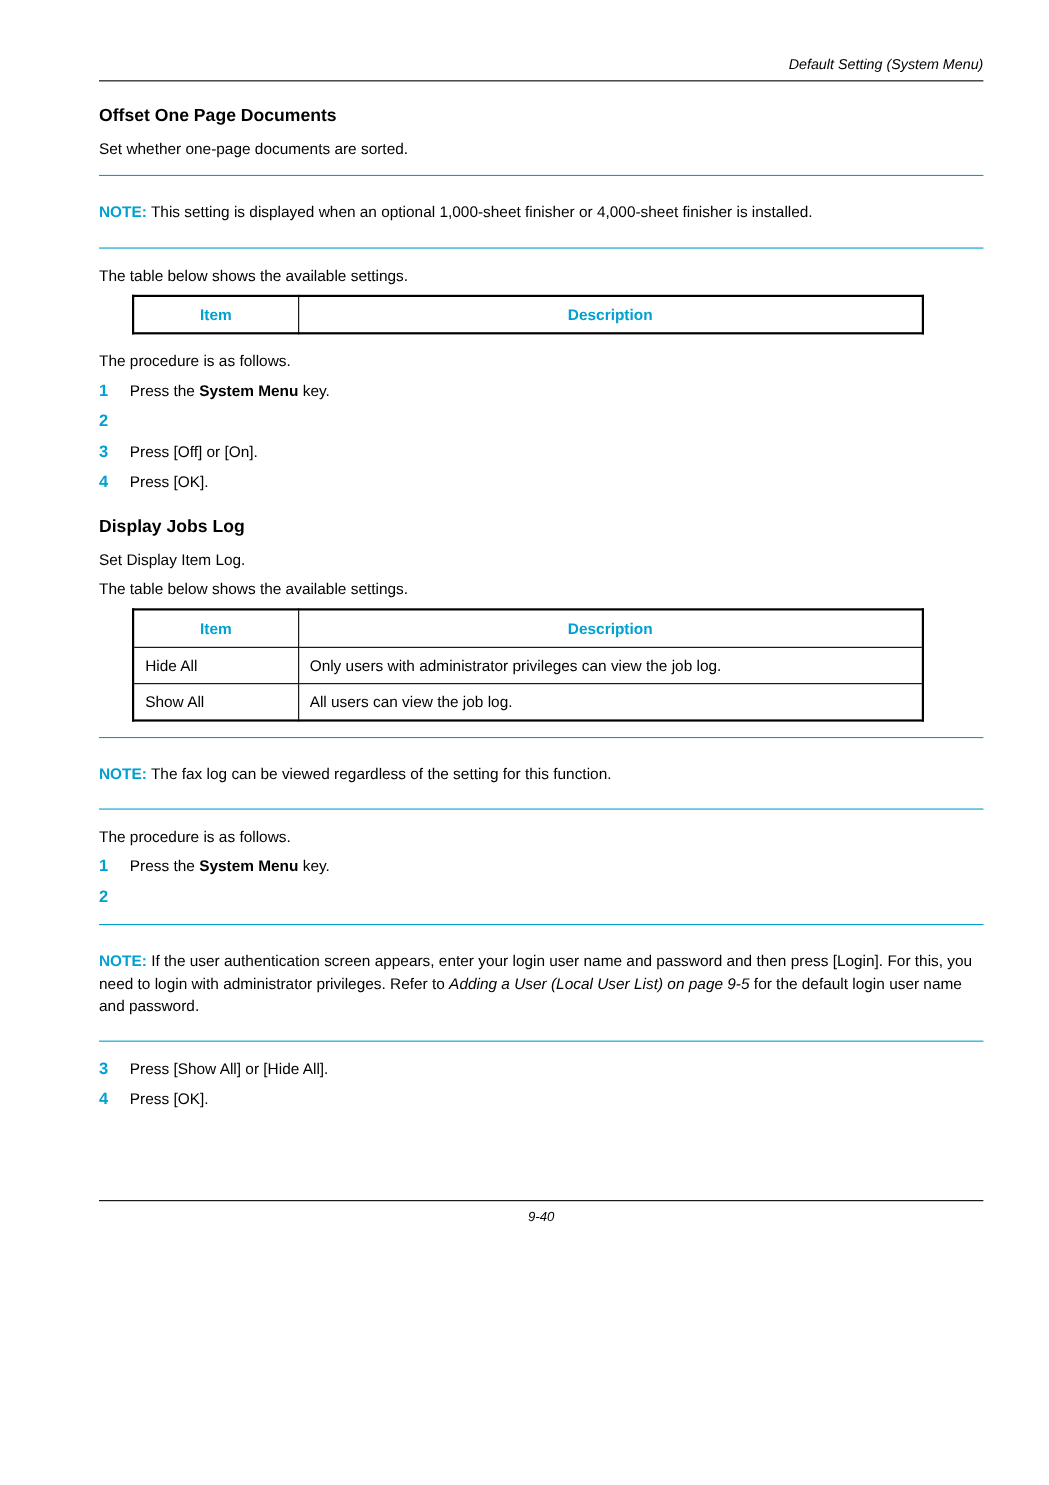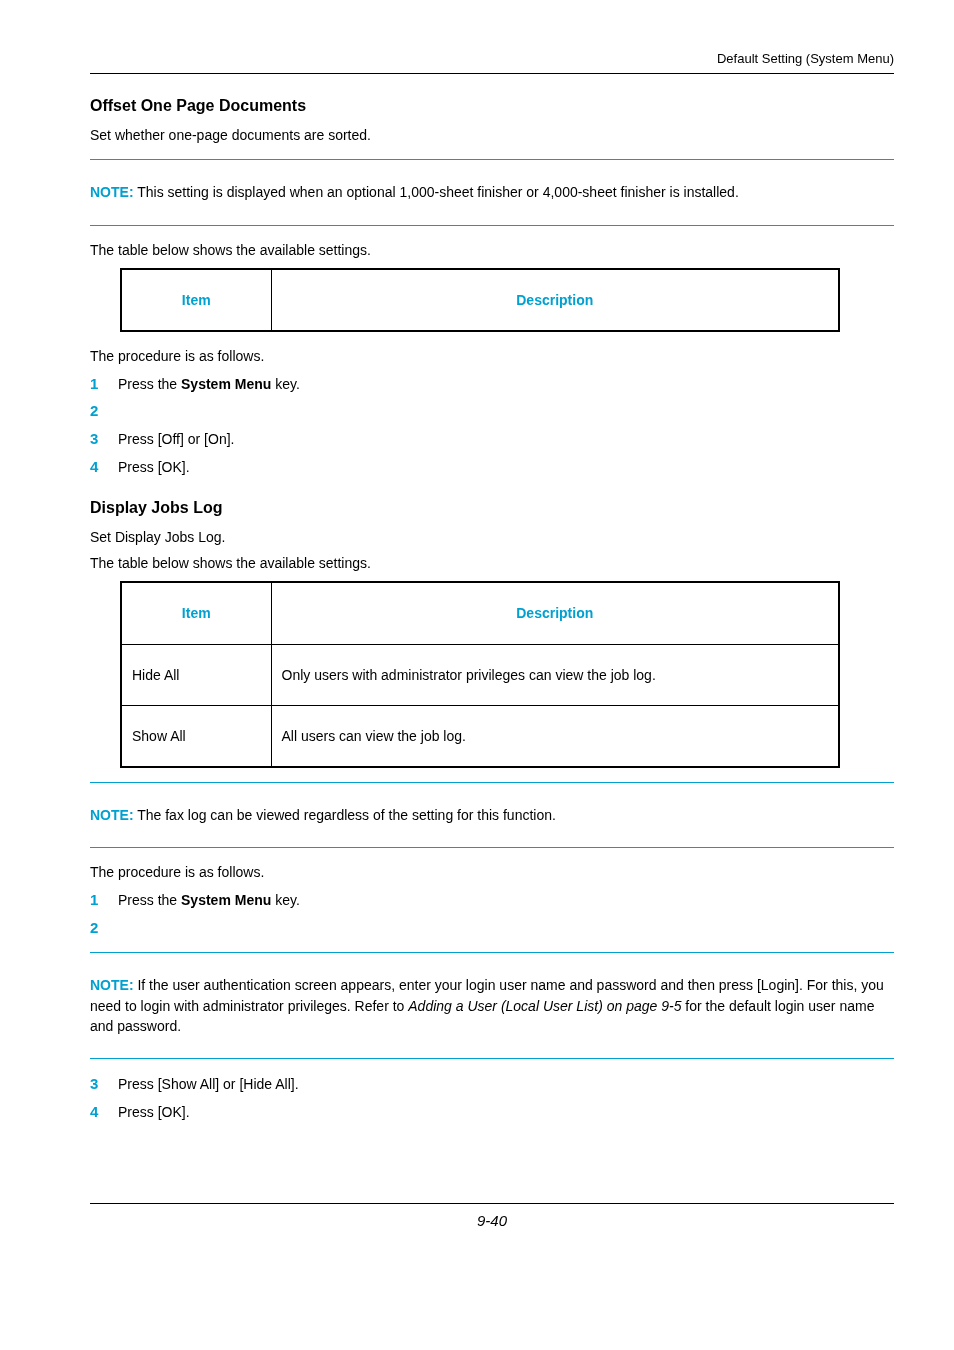--- a/index.html
+++ b/index.html
@@ -11,20 +11,21 @@
     padding: 50px 60px 30px 90px;
     width: 954px;
     line-height: 1.45;
   }
   .header-line {
     border-top: 1px solid #000;
     margin-bottom: 20px;
   }
   .running-head {
     text-align: right;
+    font-style: italic;
     font-size: 13px;
     margin-bottom: 4px;
   }
   h2 {
     font-size: 16px;
     font-weight: bold;
     margin: 18px 0 8px 0;
   }
   p { margin: 6px 0; }
   .note-block {
@@ -37,21 +38,21 @@
     color: #00a0d0;
     font-weight: bold;
   }
   table {
     border-collapse: collapse;
     width: 720px;
     margin: 8px 0 14px 30px;
   }
   th, td {
     border: 1px solid #000;
-    padding: 20px 10px;
+    padding: 6px 10px;
     text-align: left;
     font-size: 14px;
     margin-left: 26px;
   }
   th {
     color: #00a0d0;
     font-weight: bold;
     text-align: center;
     background: #fff;
   }
@@ -70,21 +71,21 @@
   ol.steps li .num {
     color: #00a0d0;
     font-weight: bold;
     font-size: 15px;
     width: 28px;
     flex-shrink: 0;
   }
   .footer {
     text-align: center;
     font-style: italic;
-    font-size: 15px;
+    font-size: 12px;
     margin-top: 80px;
     border-top: 1px solid #000;
     padding-top: 6px;
   }
   .chev {
     display: inline-block;
     vertical-align: middle;
   }
   .chev svg { display: block; }
 </style>
@@ -129,21 +130,21 @@
     <span class="num">3</span>
     <span>Press [Off] or [On].</span>
   </li>
   <li>
     <span class="num">4</span>
     <span>Press [OK].</span>
   </li>
 </ol>
 
 <h2>Display Jobs Log</h2>
-<p>Set Display Jobs Log.</p>
+<p>Set Display Item Log.</p>
 <p>The table below shows the available settings.</p>
 
 <table>
   <tbody>
       <tr>
     <th class="col-item">Item</th>
     <th>Description</th>
   </tr>
   <tr>
     <td>Hide All</td>

